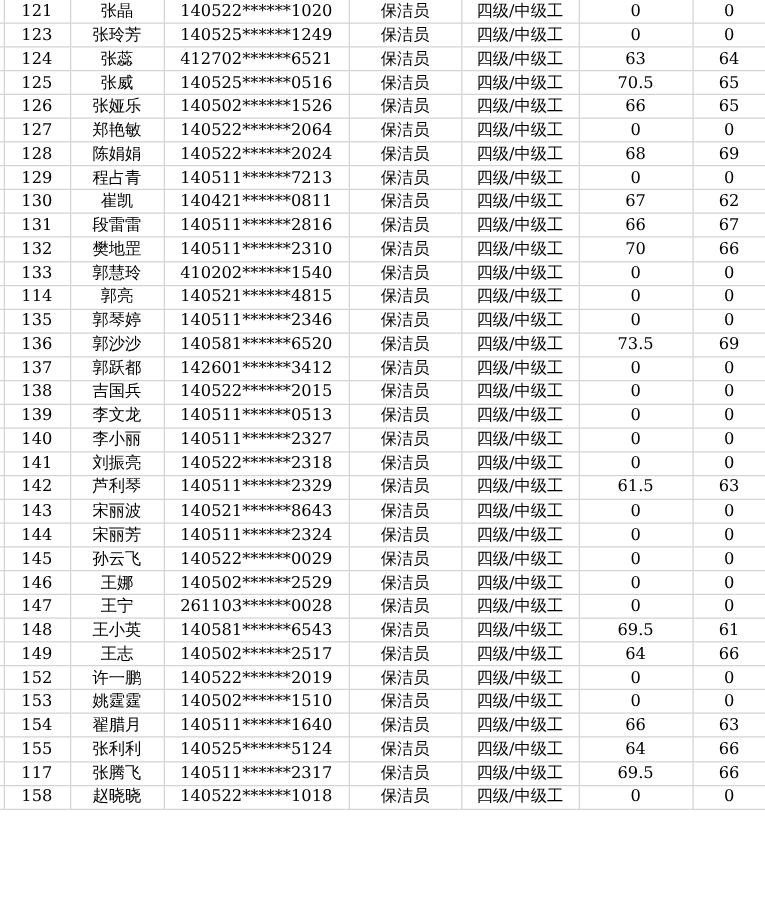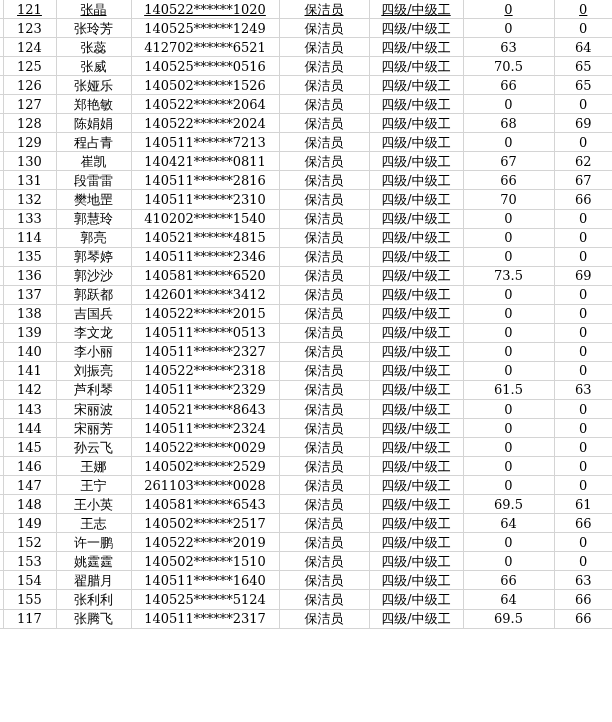--- a/index.html
+++ b/index.html
@@ -25,21 +25,21 @@
     text-align: center;
     vertical-align: middle;
     color: #000000;
     font-family: "DejaVu Serif", "Liberation Serif", serif;
     font-size: 13px;
     line-height: 1;
     white-space: nowrap;
     overflow: hidden;
   }
   
-  table.sheet tr:first-child td { border-top: none; text-decoration: underline; }
+  table.sheet tr:first-child td { border-top: none; }
   table.sheet td:first-child { border-left: none; }
   table.sheet td:last-child { border-right: none; }
 
   td.c-gutter { background: #ffffff; }
   td.c-name, td.c-job, td.c-level {
     font-size: 14px;
   }
   td.c-id { letter-spacing: 0px; }
 </style>
 </head>
@@ -380,14 +380,24 @@
       <tr>
         <td class="c-gutter"></td>
         <td class="c-num">117</td>
         <td class="c-name">张腾飞</td>
         <td class="c-id">140511******2317</td>
         <td class="c-job">保洁员</td>
         <td class="c-level">四级/中级工</td>
         <td class="c-s1">69.5</td>
         <td class="c-s2">66</td>
       </tr>
+      <tr>
+        <td class="c-gutter"></td>
+        <td class="c-num">158</td>
+        <td class="c-name">赵晓晓</td>
+        <td class="c-id">140522******1018</td>
+        <td class="c-job">保洁员</td>
+        <td class="c-level">四级/中级工</td>
+        <td class="c-s1">0</td>
+        <td class="c-s2">0</td>
+      </tr>
     </tbody>
 </table>
 
 </body></html>

